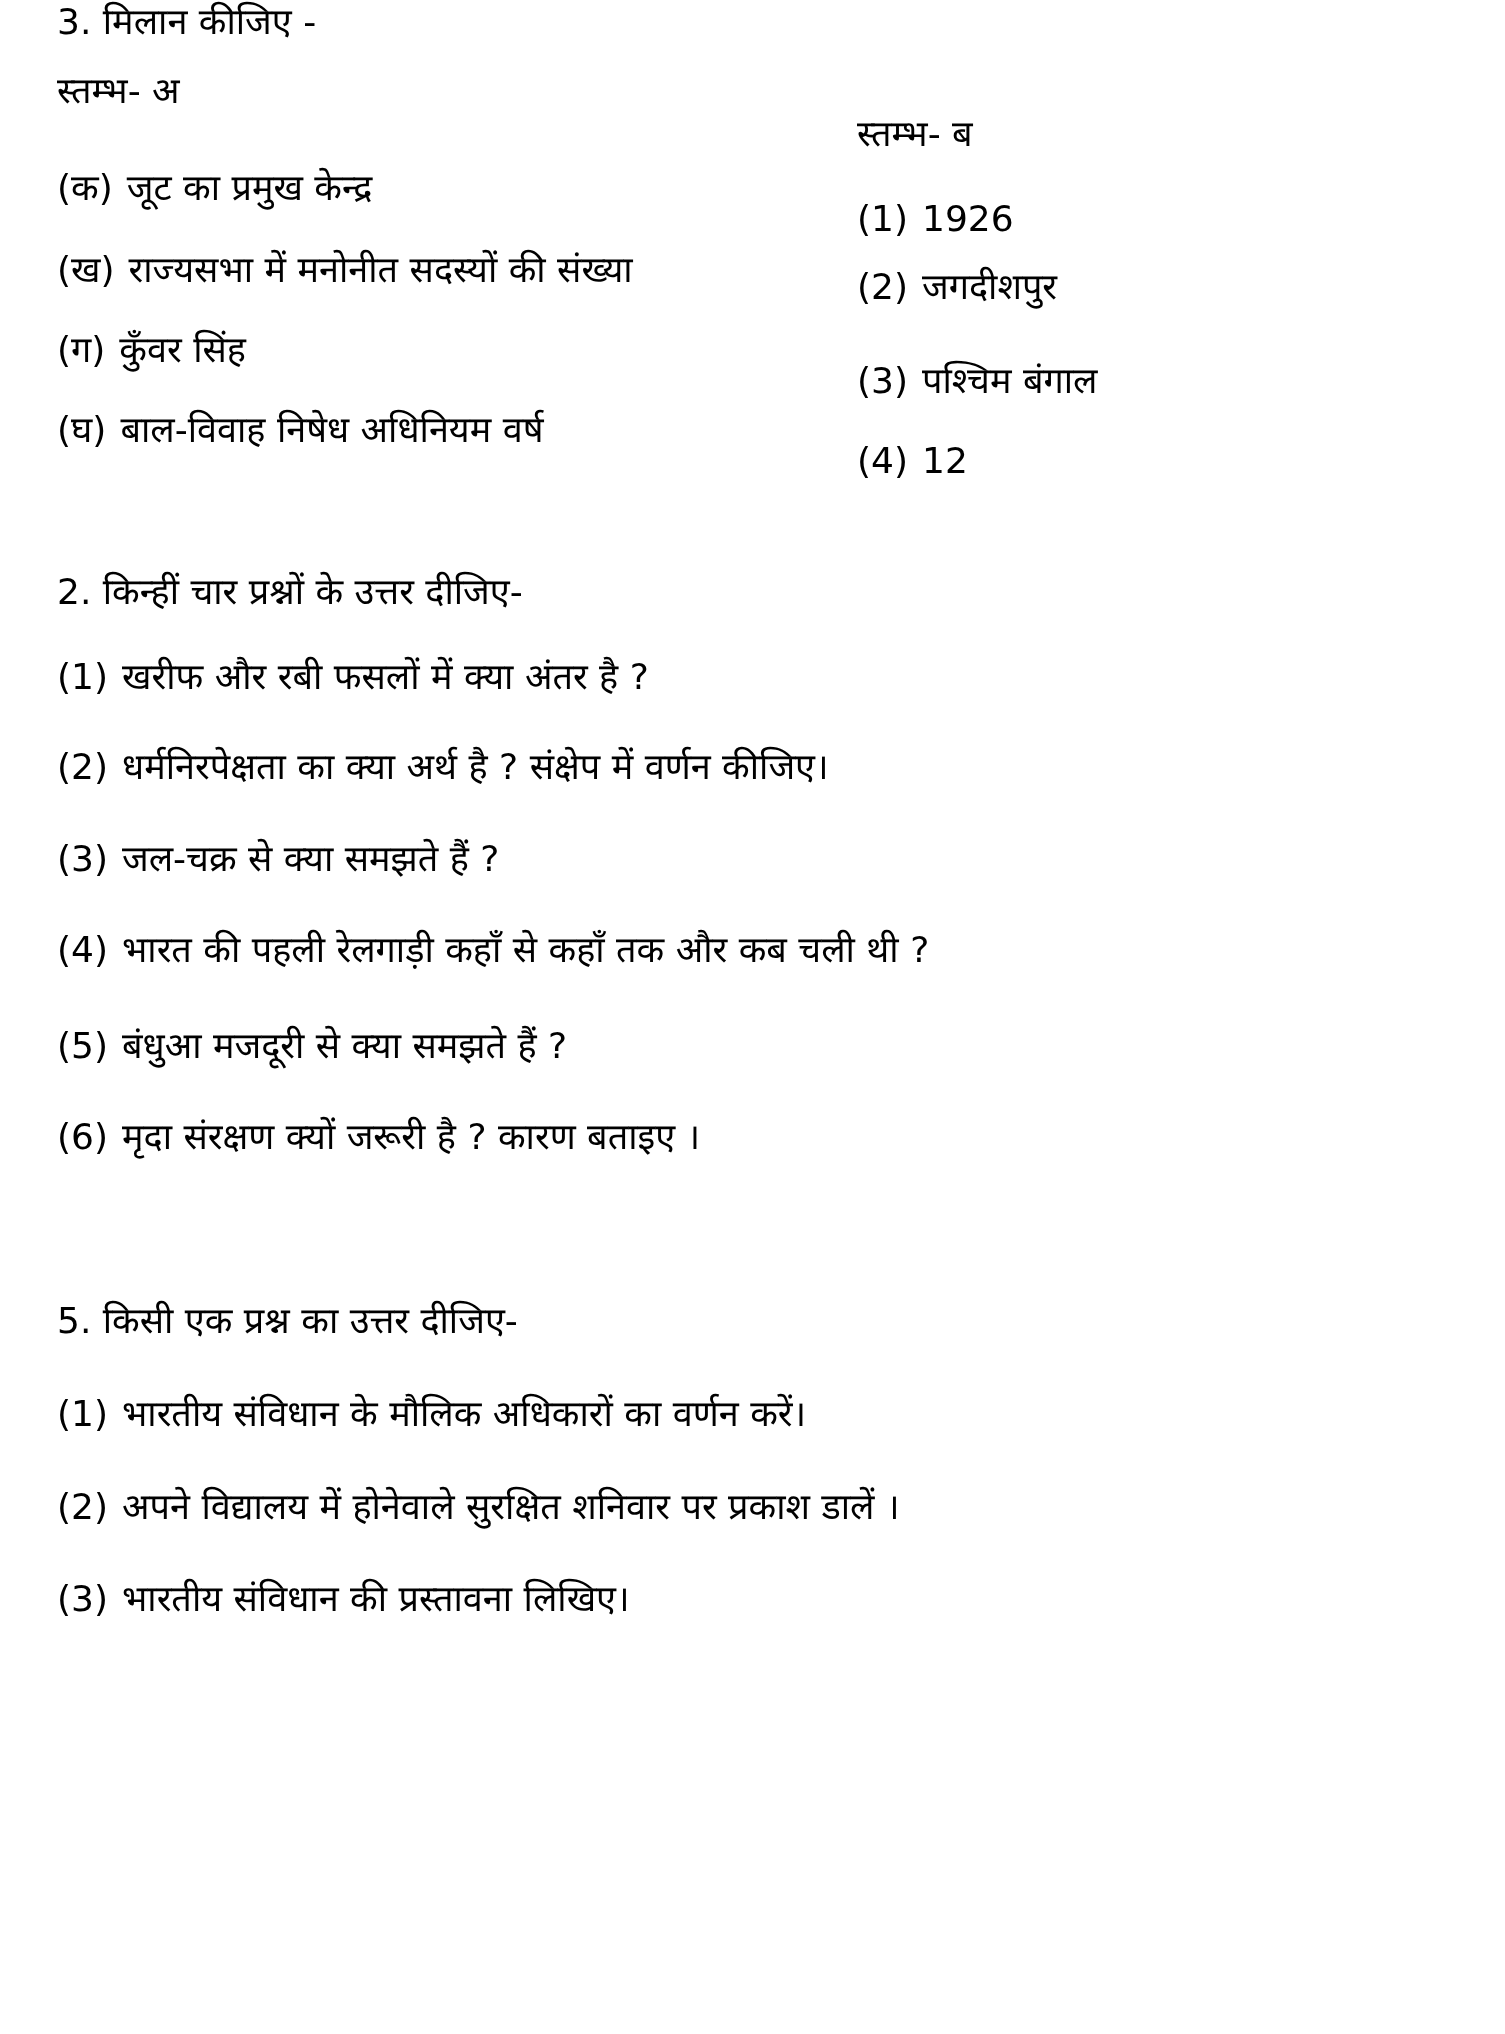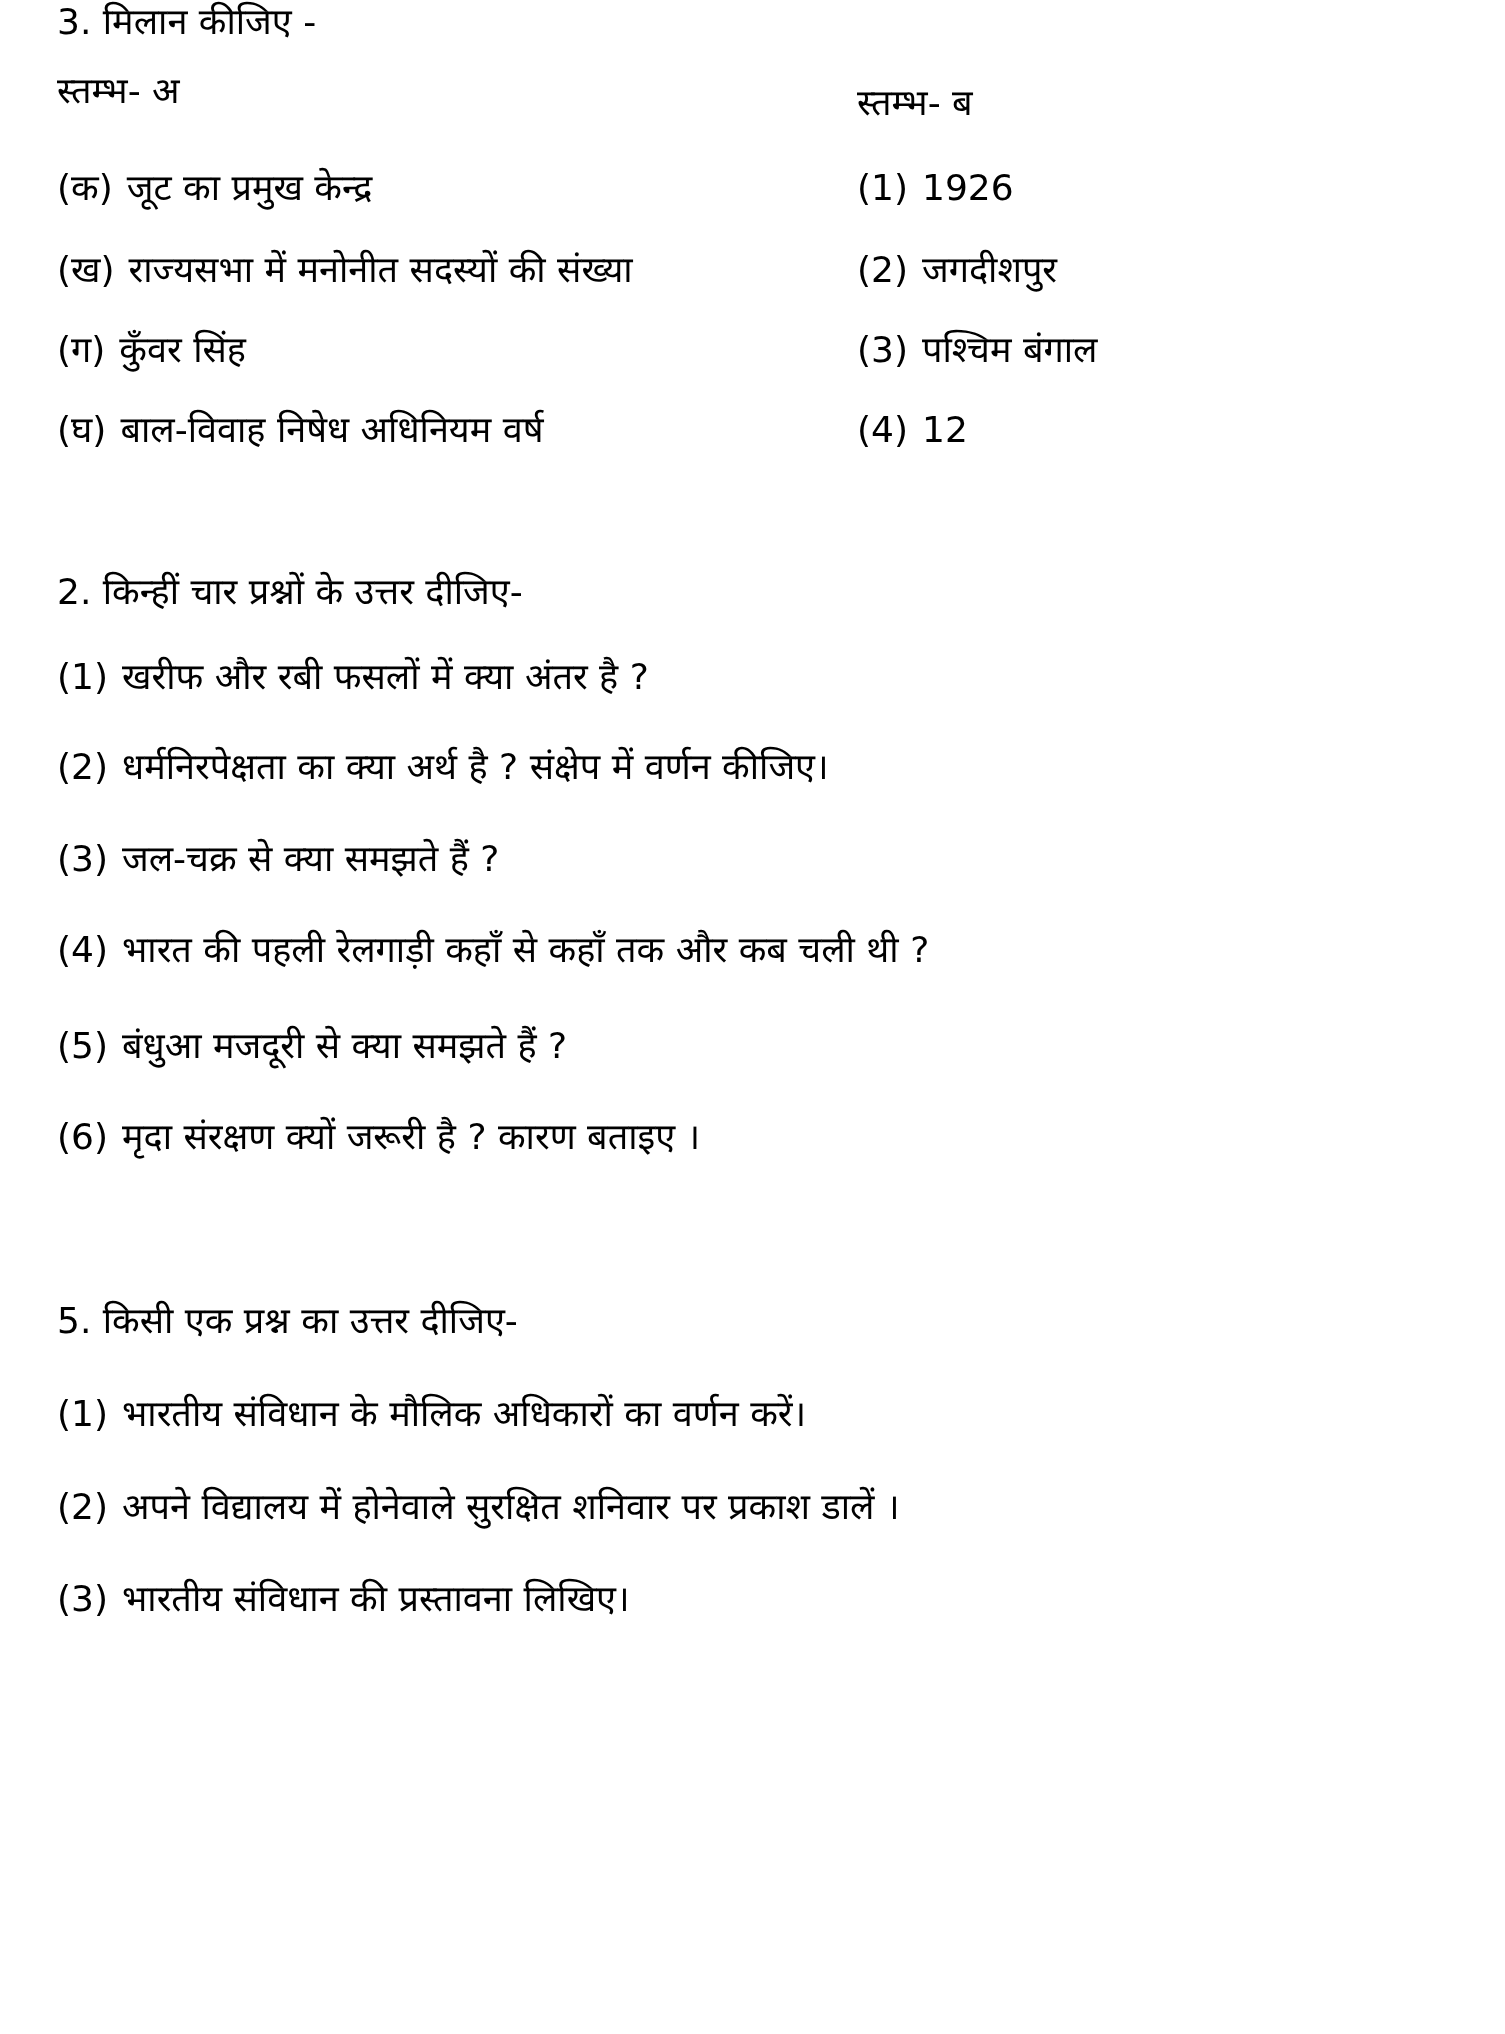--- a/index.html
+++ b/index.html
@@ -1,35 +1,35 @@
 <!DOCTYPE html>
 <html><head>
 <meta charset="utf-8">
 <style>
   html, body { margin:0; padding:0; background:#ffffff; }
   body { width:1505px; height:2034px; position:relative; overflow:hidden;
          font-family:"DejaVu Sans","Liberation Sans",sans-serif; color:#000; }
   .line { position:absolute; left:57px; font-size:36px; line-height:48px; white-space:nowrap; transform:translateY(-50%); }
-  .colb { left:857px; }
+  .colb { left:857px;margin-top:31px; }
   .num { margin-right:14px; }
 </style>
 </head>
 <body>
 
 <div class="line" style="top:22px">3. मिलान कीजिए -</div>
 <div class="line" style="top:91px">स्तम्भ- अ</div>
 <div class="line colb" style="top:103px">स्तम्भ- ब</div>
 
 <div class="line" style="top:188px"><span class="num">(क)</span><span>जूट का प्रमुख केन्द्र</span></div>
 <div class="line" style="top:270px"><span class="num">(ख)</span><span>राज्यसभा में मनोनीत सदस्यों की संख्या</span></div>
 <div class="line" style="top:350px"><span class="num">(ग)</span><span>कुँवर सिंह</span></div>
 <div class="line" style="top:430px"><span class="num">(घ)</span><span>बाल-विवाह निषेध अधिनियम वर्ष</span></div>
 
 <div class="line colb" style="top:188px"><span class="num">(1)</span><span>1926</span></div>
-<div class="line colb" style="top:270px"><span class="num">(2)</span><span>जगदीशपुर</span></div>
+<div class="line colb" style="top:256px"><span class="num">(2)</span><span>जगदीशपुर</span></div>
 <div class="line colb" style="top:350px"><span class="num">(3)</span><span>पश्चिम बंगाल</span></div>
 <div class="line colb" style="top:430px"><span class="num">(4)</span><span>12</span></div>
 
 <div class="line" style="top:592px">2. किन्हीं चार प्रश्नों के उत्तर दीजिए-</div>
 <div class="line" style="top:677px"><span class="num">(1)</span><span>खरीफ और रबी फसलों में क्या अंतर है ?</span></div>
 <div class="line" style="top:767px"><span class="num">(2)</span><span>धर्मनिरपेक्षता का क्या अर्थ है ? संक्षेप में वर्णन कीजिए।</span></div>
 <div class="line" style="top:859px"><span class="num">(3)</span><span>जल-चक्र से क्या समझते हैं ?</span></div>
 <div class="line" style="top:950px"><span class="num">(4)</span><span>भारत की पहली रेलगाड़ी कहाँ से कहाँ तक और कब चली थी ?</span></div>
 <div class="line" style="top:1046px"><span class="num">(5)</span><span>बंधुआ मजदूरी से क्या समझते हैं ?</span></div>
 <div class="line" style="top:1137px"><span class="num">(6)</span><span>मृदा संरक्षण क्यों जरूरी है ? कारण बताइए ।</span></div>

